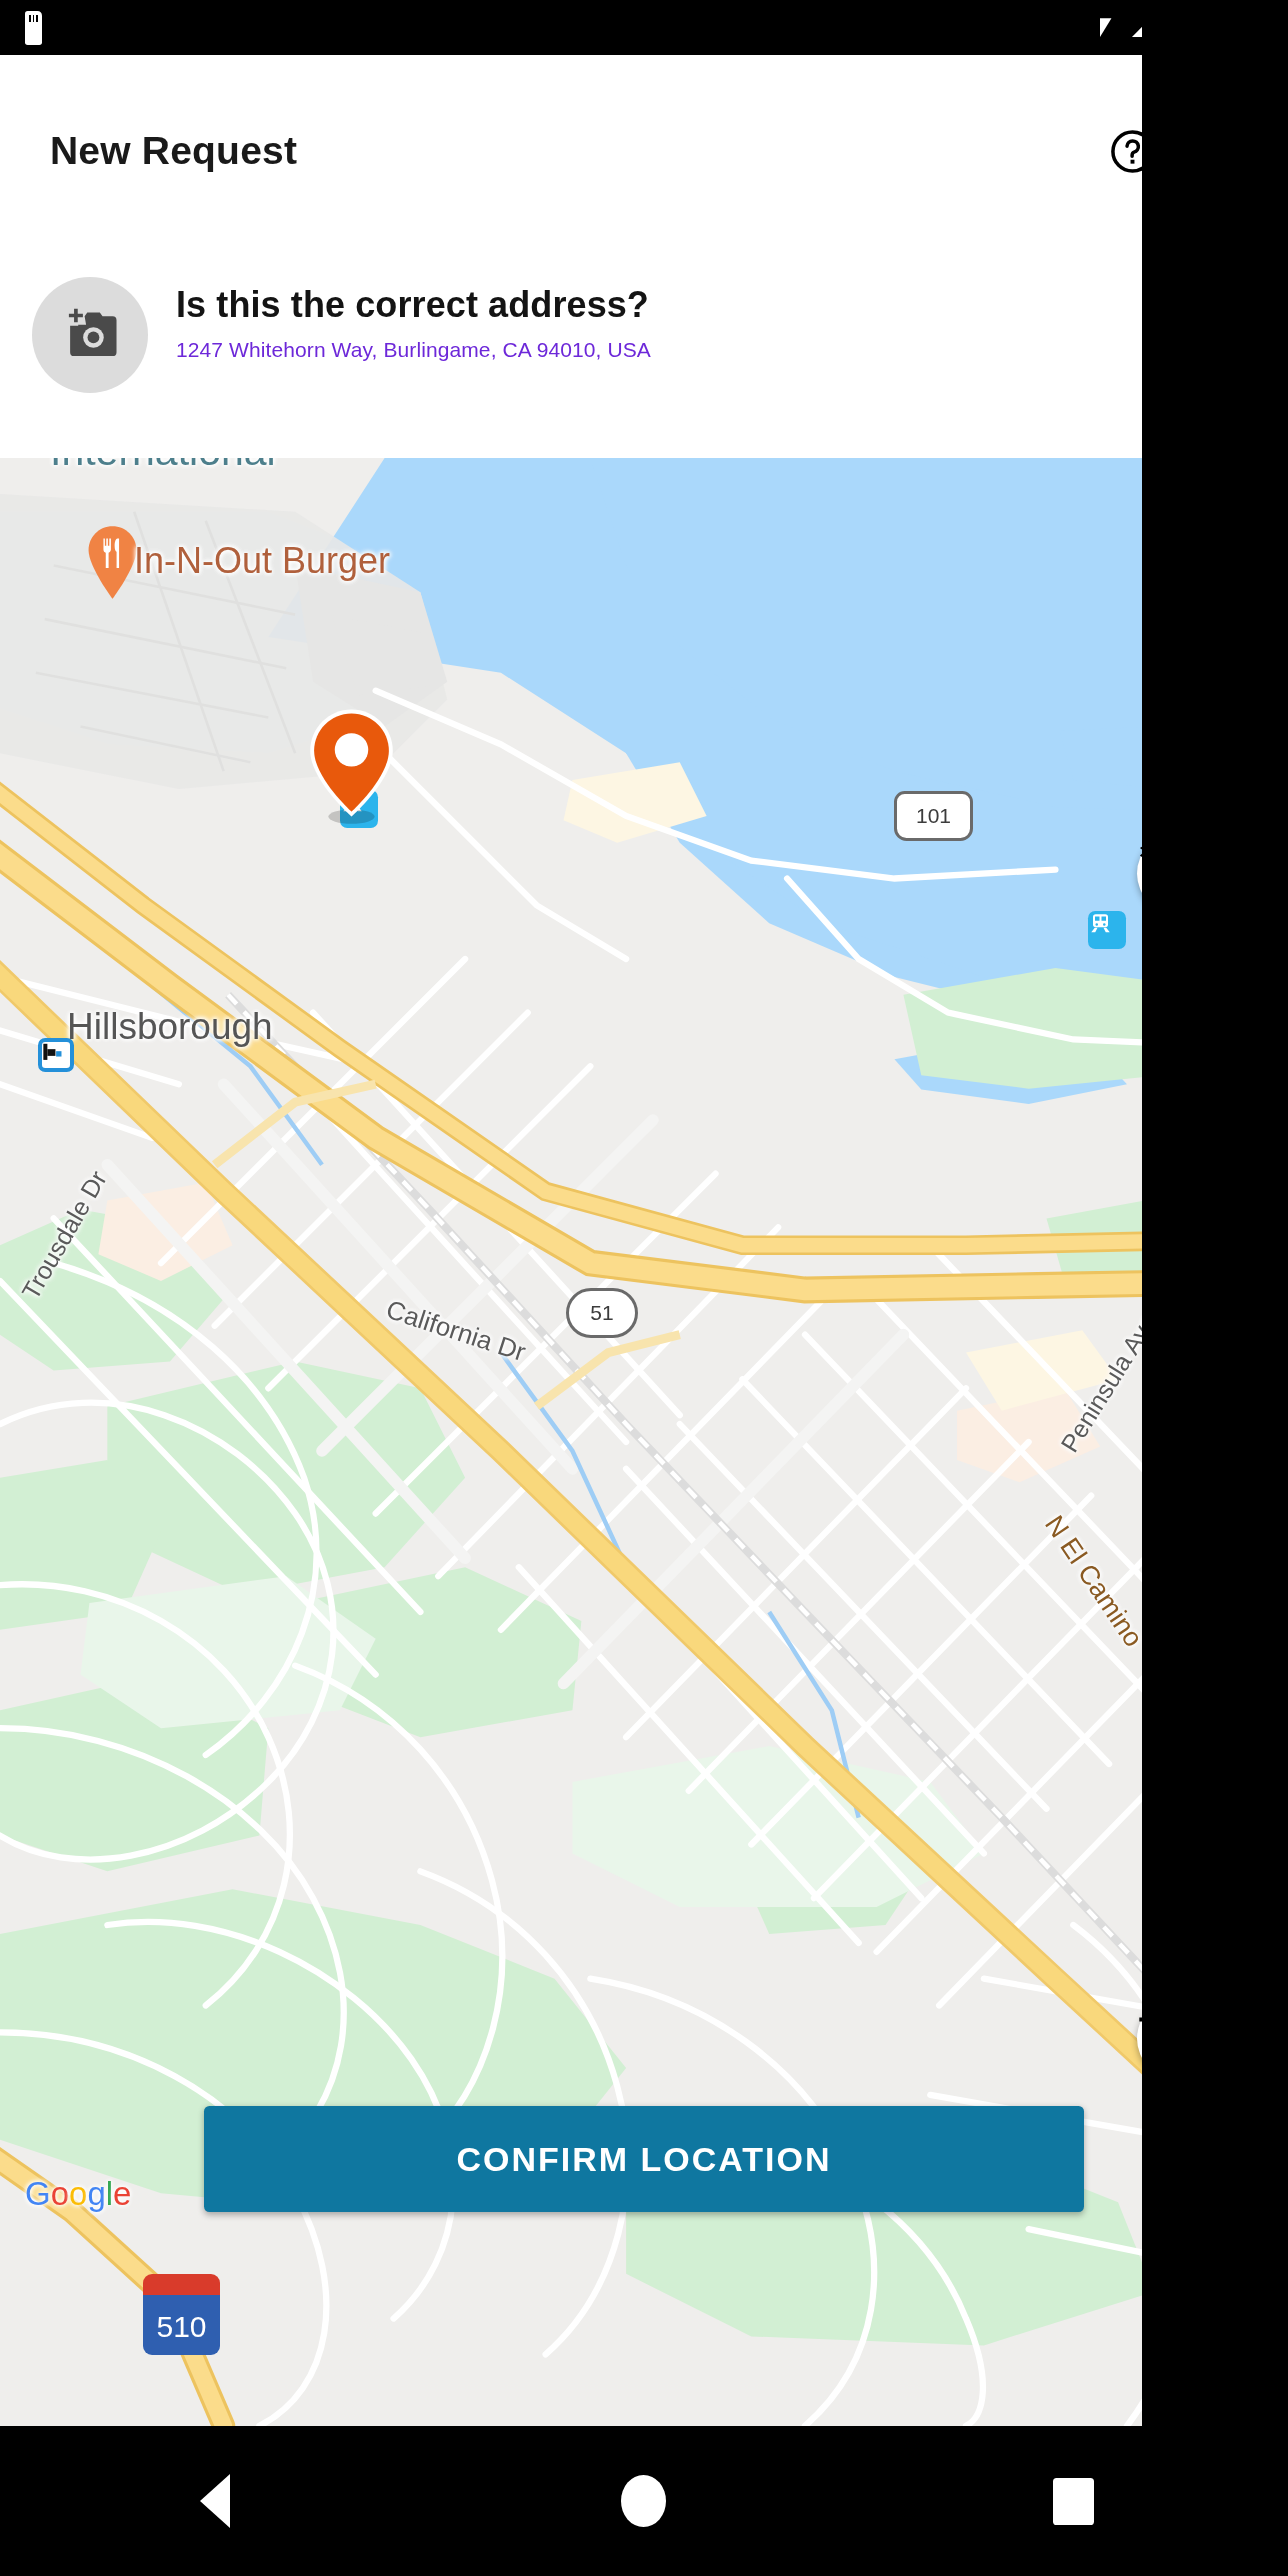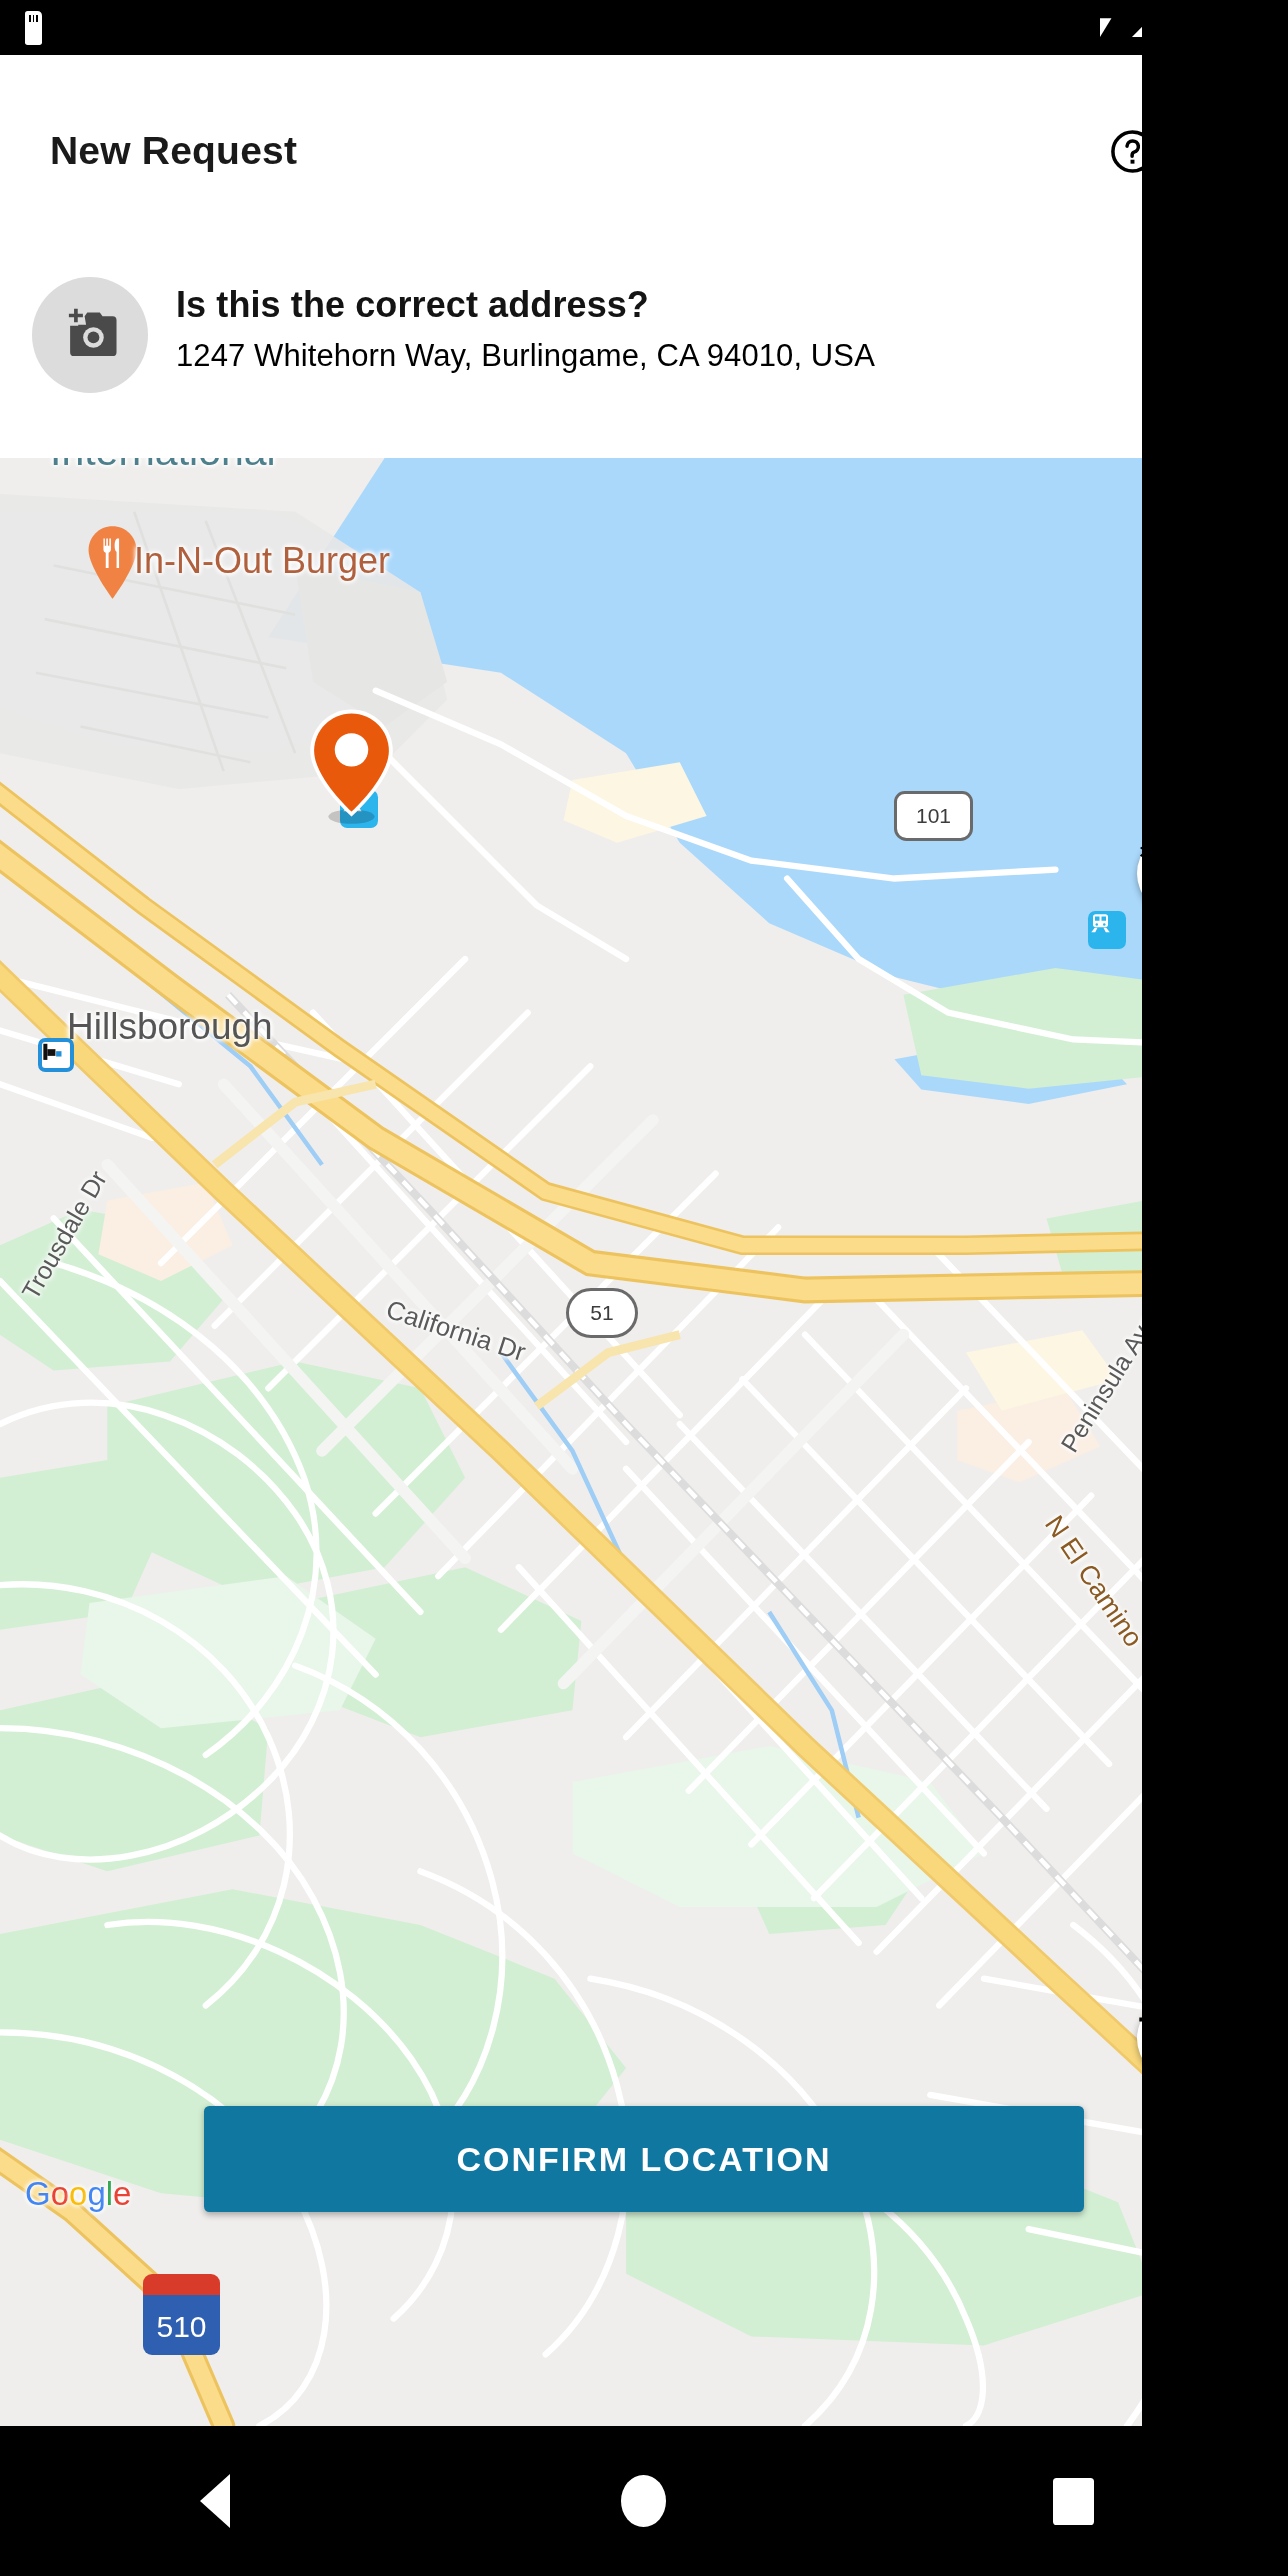--- a/index.html
+++ b/index.html
@@ -45,21 +45,21 @@
   .prompt {
     position:absolute; top:248px; left:0; width:1288px; height:210px; background:#fff;
     display:flex; align-items:flex-start; padding:21.5px 32px 0 32px;
   }
   .avatar {
     width:116px; height:116px; border-radius:50%; background:#dcdcdc;
     display:flex; align-items:center; justify-content:center; flex:0 0 116px; margin-top:7.2px;
   }
   .prompt-text { margin-left:28px; padding-top:14.3px; }
   .prompt-q { font-size:36px; font-weight:bold; color:#141414; letter-spacing:0.1px; }
-  .prompt-addr { font-size:31px; color:#000000; margin-top:12.5px; letter-spacing:0.1px; }
+  .prompt-addr { font-size:21px; color:#6d28d9; margin-top:12.5px; letter-spacing:0.1px; }
 
   
   .map {
     position:absolute; top:458px; left:0; width:1288px; height:1968px;
     background:#efeeec; overflow:hidden;
   }
   .map svg { position:absolute; top:0; left:0; }
 
   
   .searchbar {

